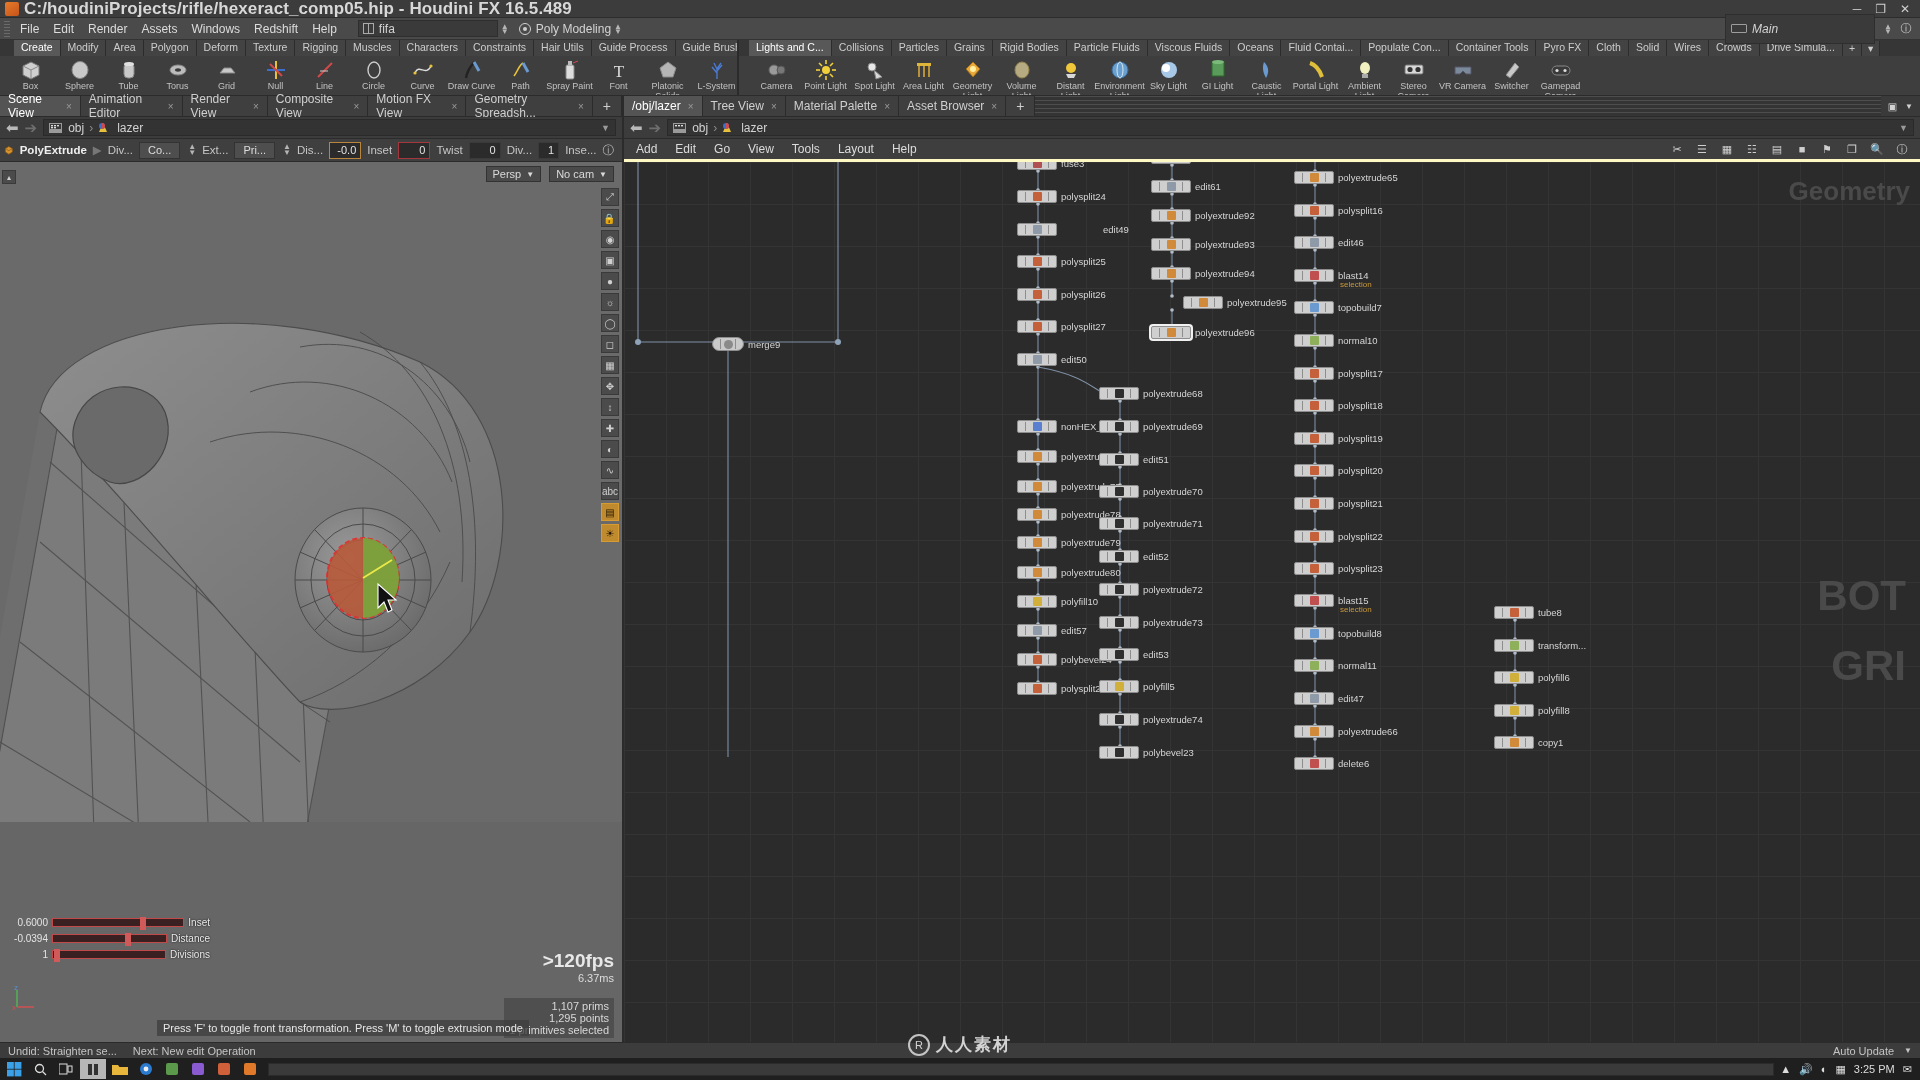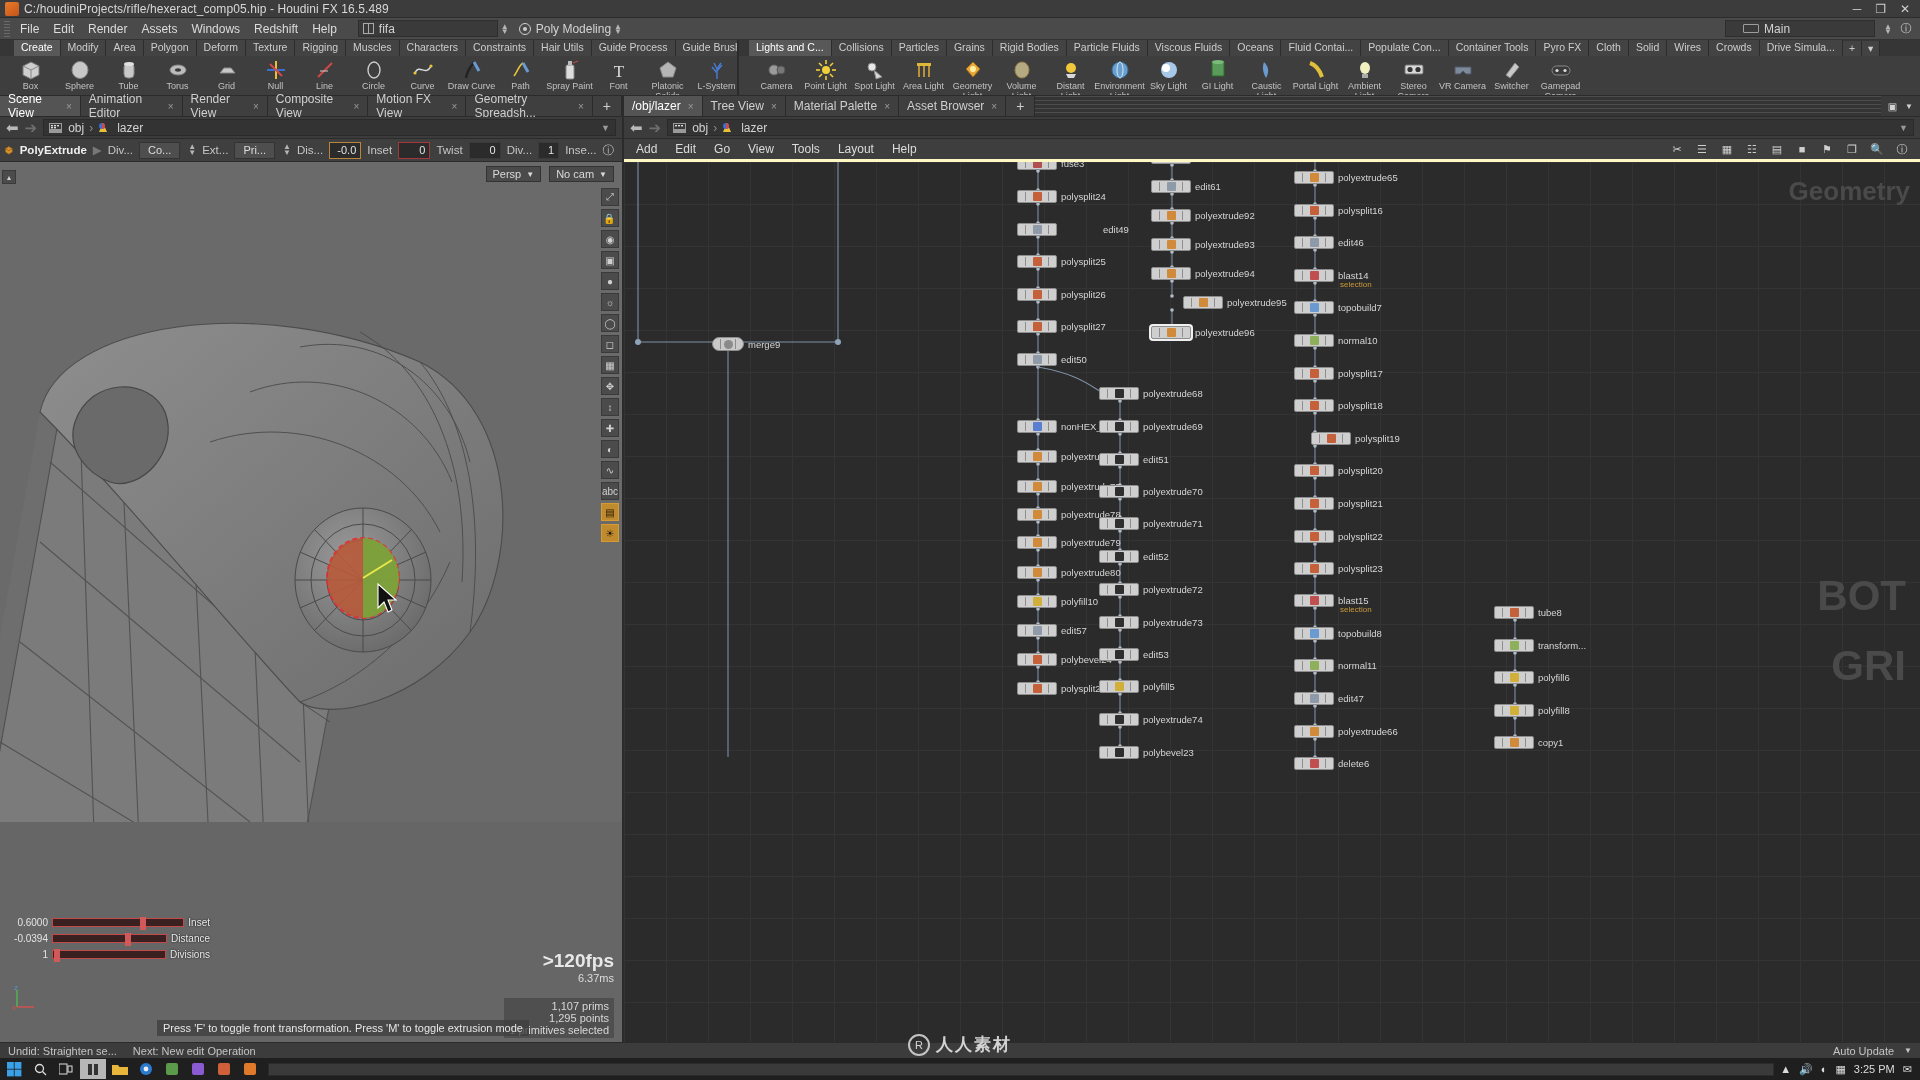--- a/index.html
+++ b/index.html
@@ -5,21 +5,21 @@
   * { box-sizing: border-box; margin:0; padding:0; }
   html,body { width:1920px; height:1080px; overflow:hidden;
     background:#3a3a3a; font-family:"Liberation Sans", sans-serif;
     color:#d2d2d2; font-size:12px; }
 
   
   .titlebar { height:18px; background:#3c3c3c; display:flex; align-items:center;
     border-bottom:1px solid #2c2c2c; position:relative; }
   .titlebar .hicon { width:14px; height:14px; margin:0 5px;
     background:linear-gradient(145deg,#e87b2a,#c4541a); border-radius:2px; flex:none;}
-  .titlebar .ttext { font-size:12px; color:#d8d8d8; letter-spacing:.1px;}
+  .titlebar .ttext { font-size:17px; color:#d8d8d8; letter-spacing:.1px;font-weight:bold;}
   .winbtns { position:absolute; right:2px; top:0; display:flex; gap:14px;
     align-items:center; height:18px; padding-right:8px;}
   .winbtns span { font-size:12px; color:#cfcfcf; line-height:1; cursor:pointer;}
 
   
   .menubar { height:22px; background:#4a4a4a; display:flex; align-items:center;
     border-bottom:1px solid #333; padding-left:4px; }
   .menubar .grip { width:6px; height:16px; margin-right:3px;
      background:repeating-linear-gradient(180deg,#6a6a6a 0 1px,transparent 1px 3px); }
   .menubar .mi { padding:2px 7px; font-size:12px; color:#dcdcdc; cursor:pointer;}
@@ -28,22 +28,22 @@
   .descfield .dico { width:11px; height:11px; border:1px solid #aaa; position:relative;}
   .descfield .dico:after{content:"";position:absolute;left:4px;top:0;bottom:0;width:1px;background:#aaa;}
   .spin { display:flex; flex-direction:column; margin-left:3px; line-height:5px;
       font-size:8px; color:#b5b5b5; cursor:pointer;}
   .deskfield { margin-left:10px; display:flex; align-items:center; gap:5px; }
   .deskfield .circ { width:12px;height:12px;border:1.5px solid #cfcfcf;border-radius:50%;
      position:relative;}
   .deskfield .circ:after{content:"";position:absolute;left:3px;top:3px;width:4px;height:4px;
      border-radius:50%;background:#cfcfcf;}
   .mainlbl { position:absolute; right:6px; display:flex; align-items:center; gap:6px;}
-  .mainlbl .mbox { background:#3a3a3a; border:1px solid #2e2e2e; height:17px; width:150px;
-      display:flex; align-items:center; padding:0 17px; gap:5px;}
+  .mainlbl .mbox { background:#3a3a3a; border:1px solid #2e2e2e; height:30px; width:150px;
+      display:flex; align-items:center; padding:0 5px; gap:5px;font-style:italic;}
   .mainlbl .kb { width:16px;height:9px;border:1px solid #9d9d9d; border-radius:1px;}
 
   
   .shelfwrap { height:56px; background:#3e3e3e; display:flex; border-bottom:1px solid #2b2b2b;}
   .shelfgrp { display:flex; flex-direction:column; min-width:0; }
   .shelfgrp.g1 { width:737px; }
   .shelfgrp.g2 { flex:1; border-left:2px solid #2b2b2b; }
   .shelftabs { height:16px; display:flex; align-items:flex-end; background:#363636;
      padding-left:14px; overflow:hidden;}
   .shelftabs.g2pad { padding-left:10px; }
@@ -1357,21 +1357,21 @@
               <div class="nglyph" style="background: rgb(196, 96, 58);"></div>
             </div>
             <div class="nlabel">polysplit17</div>
           </div>
           <div class="node" style="left: 670px; top: 237px;">
             <div class="nbody">
               <div class="nglyph" style="background: rgb(196, 96, 58);"></div>
             </div>
             <div class="nlabel">polysplit18</div>
           </div>
-          <div class="node" style="left: 670px; top: 270px; margin-left: 17px;">
+          <div class="node" style="left: 670px; top: 270px;">
             <div class="nbody">
               <div class="nglyph" style="background: rgb(196, 96, 58);"></div>
             </div>
             <div class="nlabel">polysplit19</div>
           </div>
           <div class="node" style="left: 670px; top: 302px;">
             <div class="nbody">
               <div class="nglyph" style="background: rgb(196, 96, 58);"></div>
             </div>
             <div class="nlabel">polysplit20</div>

